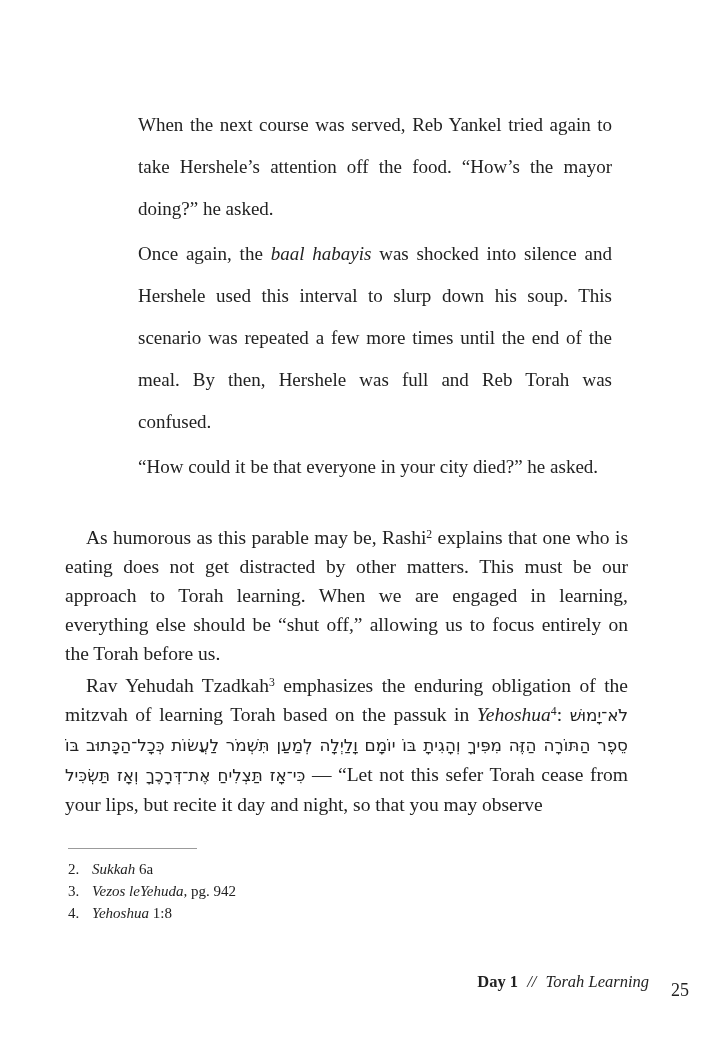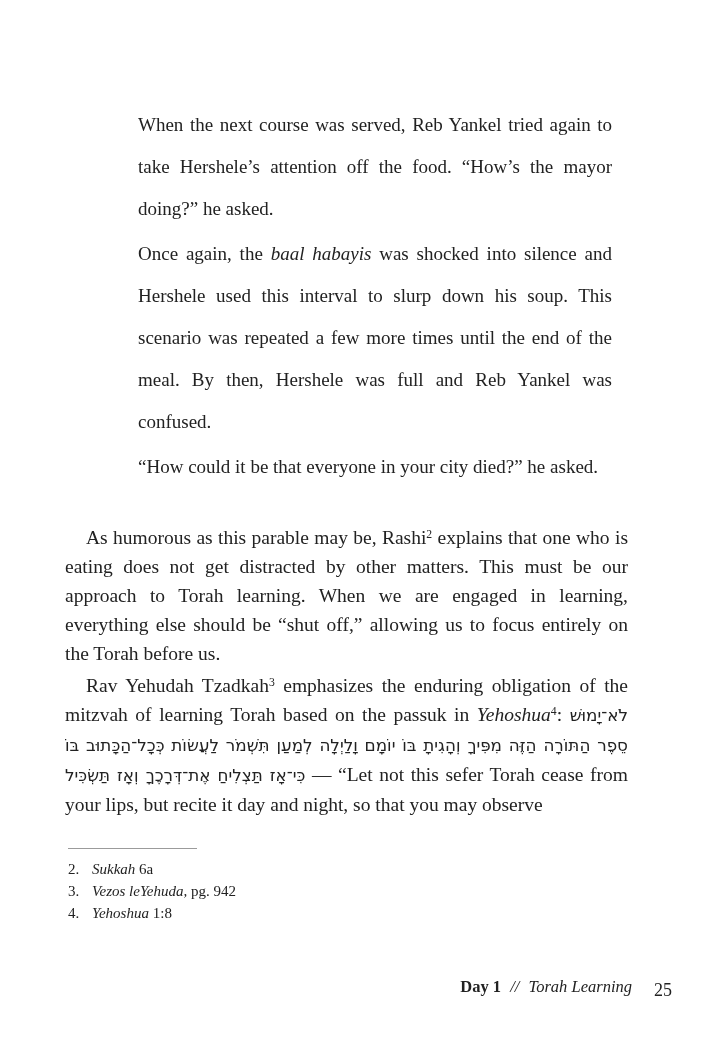--- a/index.html
+++ b/index.html
@@ -70,44 +70,44 @@
     line-height: 22px;
   }
   .footnote { display: flex; }
   .fn-num { flex: 0 0 24px; }
   .fn-text { flex: 1; }
 
   
   .footer {
     position: absolute;
     top: 972px;
-    right: 45px;
+    right: 28px;
     display: flex;
-    align-items: center;
+    align-items: flex-start;
     white-space: nowrap;
   }
   .footer-section { font-size: 16.5px; }
   .footer-label { font-weight: bold; }
   .footer-sep { font-style: italic; padding: 0 5px; }
   .footer-title { font-style: italic; }
   .page-number {
     font-size: 18px;
     font-weight: normal;
     margin-left: 22px;
     margin-top: 8px;
   }
 </style>
 </head>
 <body>
 
 <div class="page">
 
   <div class="quote-block">
       <p><span>When the next course was served, Reb Yankel tried again to take Hershele’s attention off the food. “How’s the mayor doing?” he asked.</span></p>
-      <p><span>Once again, the </span><em>baal habayis</em><span> was shocked into silence and Hershele used this interval to slurp down his soup. This scenario was repeated a few more times until the end of the meal. By then, Hershele was full and Reb Yankel was confused.</span></p>
+      <p><span>Once again, the </span><em>baal habayis</em><span> was shocked into silence and Hershele used this interval to slurp down his soup. This scenario was repeated a few more times until the end of the meal. By then, Hershele was full and Reb Torah was confused.</span></p>
       <p><span>“How could it be that everyone in your city died?” he asked.</span></p>
     </div>
 
   <div class="body-block">
       <p><span>As humorous as this parable may be, Rashi</span><sup>2</sup><span> explains that one who is eating does not get distracted by other matters. This must be our approach to Torah learning. When we are engaged in learning, everything else should be “shut off,” allowing us to focus entirely on the Torah before us.</span></p>
       <p><span>Rav Yehudah Tzadkah</span><sup>3</sup><span> emphasizes the enduring obligation of the mitzvah of learning Torah based on the passuk in </span><em>Yehoshua</em><sup>4</sup><span>: </span><span class="hebrew" dir="rtl">לֹא־יָמוּשׁ סֵפֶר הַתּוֹרָה הַזֶּה מִפִּיךָ וְהָגִיתָ בּוֹ יוֹמָם וָלַיְלָה לְמַעַן תִּשְׁמֹר לַעֲשׂוֹת כְּכָל־הַכָּתוּב בּוֹ כִּי־אָז תַּצְלִיחַ אֶת־דְּרָכֶךָ וְאָז תַּשְׂכִּיל</span><span> — “Let not this sefer Torah cease from your lips, but recite it day and night, so that you may observe</span></p>
     </div>
 
   <div class="fn-divider"></div>
 

